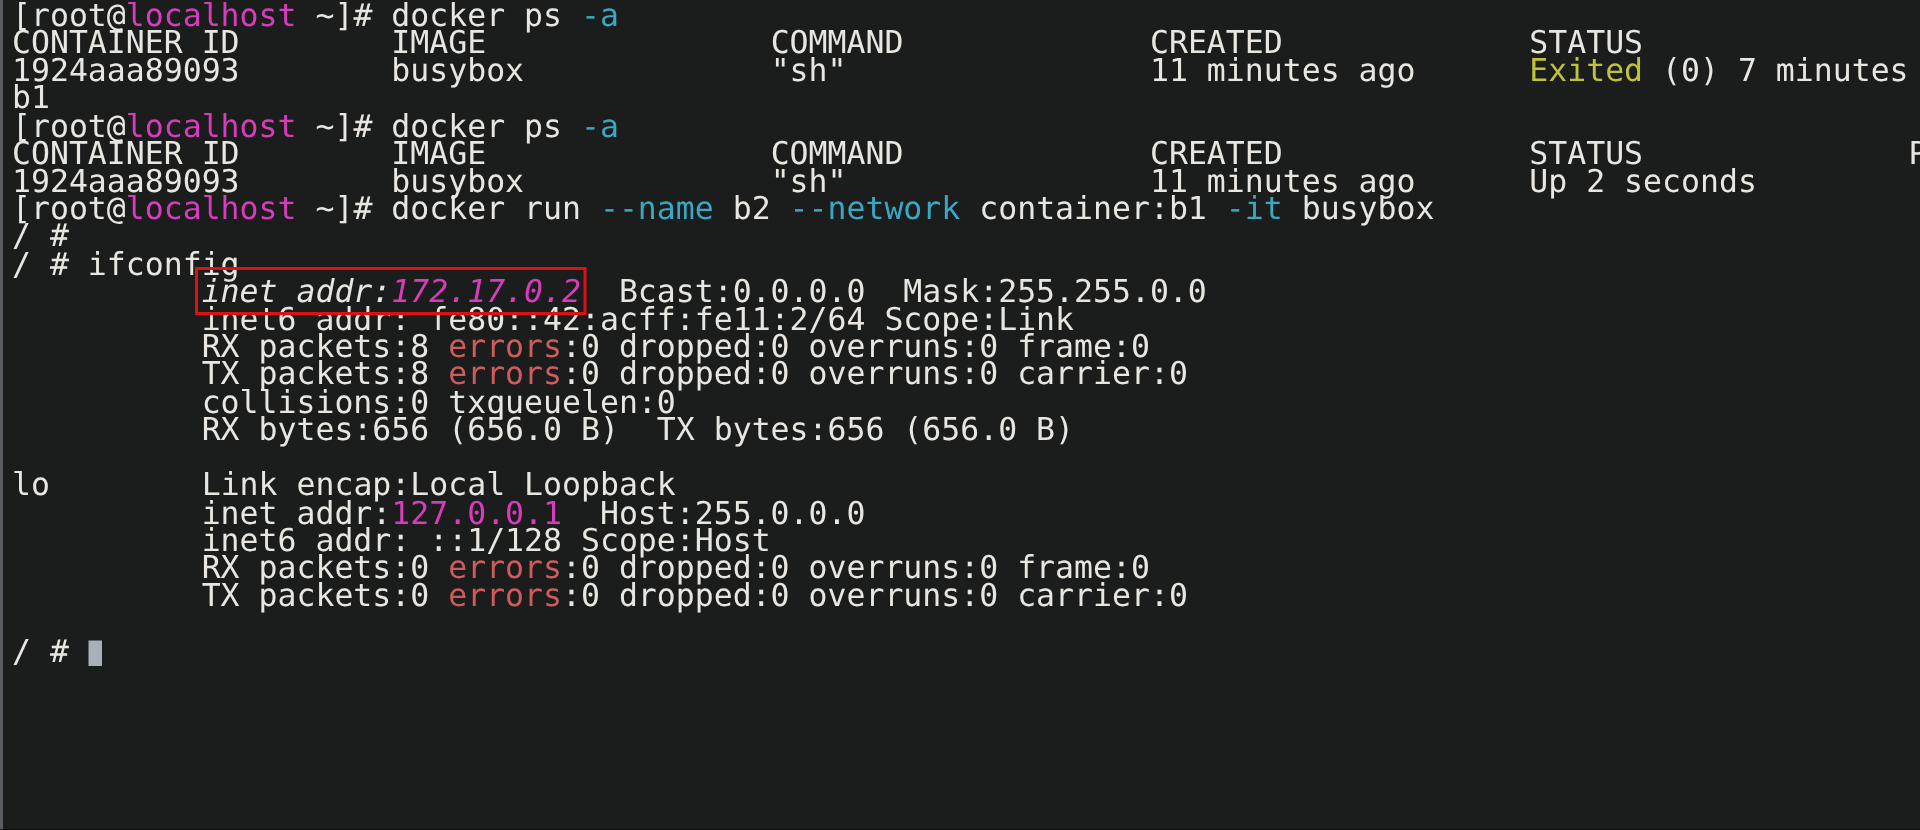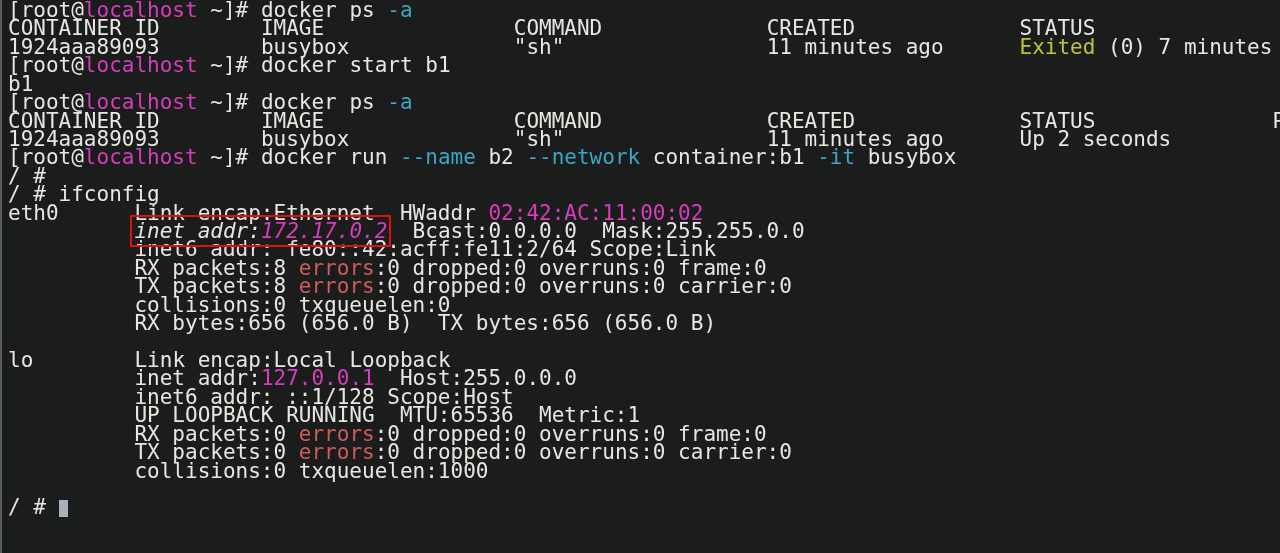--- a/index.html
+++ b/index.html
@@ -44,38 +44,34 @@
     vertical-align: -3px;
   }
 </style>
 </head>
 <body>
 
 <div class="terminal">
     <div class="line"><span class="c-fg">[root@</span><span class="c-magenta">localhost</span><span class="c-fg"> ~]# </span><span class="c-fg">docker ps </span><span class="c-cyan">-a</span></div>
     <div class="line"><span class="c-fg">CONTAINER ID</span><span class="c-fg">        </span><span class="c-fg">IMAGE</span><span class="c-fg">               </span><span class="c-fg">COMMAND</span><span class="c-fg">             </span><span class="c-fg">CREATED</span><span class="c-fg">             </span><span class="c-fg">STATUS</span><span class="c-fg">                     </span><span class="c-fg">PORTS</span><span class="c-fg">               </span><span class="c-fg">NAMES</span></div>
     <div class="line"><span class="c-fg">1924aaa89093</span><span class="c-fg">        </span><span class="c-fg">busybox</span><span class="c-fg">             </span><span class="c-fg">"sh"</span><span class="c-fg">                </span><span class="c-fg">11 minutes ago</span><span class="c-fg">      </span><span class="c-yellow">Exited</span><span class="c-fg"> (0) 7 minutes ago</span><span class="c-fg">                       </span><span class="c-fg">b1</span></div>
-    <div class="line"><span class="c-fg">[root@</span><span class="c-magenta">localhost</span><span class="c-fg"> ~]# </span><span class="c-fg">docker start b1</span></div>
     <div class="line"><span class="c-fg">b1</span></div>
     <div class="line"><span class="c-fg">[root@</span><span class="c-magenta">localhost</span><span class="c-fg"> ~]# </span><span class="c-fg">docker ps </span><span class="c-cyan">-a</span></div>
     <div class="line"><span class="c-fg">CONTAINER ID</span><span class="c-fg">        </span><span class="c-fg">IMAGE</span><span class="c-fg">               </span><span class="c-fg">COMMAND</span><span class="c-fg">             </span><span class="c-fg">CREATED</span><span class="c-fg">             </span><span class="c-fg">STATUS</span><span class="c-fg">              </span><span class="c-fg">PORTS</span><span class="c-fg">               </span><span class="c-fg">NAMES</span></div>
     <div class="line"><span class="c-fg">1924aaa89093</span><span class="c-fg">        </span><span class="c-fg">busybox</span><span class="c-fg">             </span><span class="c-fg">"sh"</span><span class="c-fg">                </span><span class="c-fg">11 minutes ago</span><span class="c-fg">      </span><span class="c-fg">Up 2 seconds</span><span class="c-fg">                            </span><span class="c-fg">b1</span></div>
     <div class="line"><span class="c-fg">[root@</span><span class="c-magenta">localhost</span><span class="c-fg"> ~]# </span><span class="c-fg">docker run </span><span class="c-cyan">--name</span><span class="c-fg"> b2 </span><span class="c-cyan">--network</span><span class="c-fg"> container:b1 </span><span class="c-cyan">-it</span><span class="c-fg"> busybox</span></div>
     <div class="line"><span class="c-fg">/ #</span></div>
     <div class="line"><span class="c-fg">/ # ifconfig</span></div>
-    <div class="line"><span class="c-fg">eth0</span><span class="c-fg">      </span><span class="c-fg">Link encap:Ethernet  HWaddr </span><span class="c-magenta">02:42:AC:11:00:02</span></div>
     <div class="line"><span class="c-fg">          </span><span class="redbox"><span class="c-fg">inet addr:</span><span class="c-magenta">172.17.0.2</span></span><span class="c-fg">  Bcast:0.0.0.0  Mask:255.255.0.0</span></div>
     <div class="line"><span class="c-fg">          </span><span class="c-fg">inet6 addr: fe80::42:acff:fe11:2/64 Scope:Link</span></div>
     <div class="line"><span class="c-fg">          </span><span class="c-fg">RX packets:8 </span><span class="c-red">errors</span><span class="c-fg">:0 dropped:0 overruns:0 frame:0</span></div>
     <div class="line"><span class="c-fg">          </span><span class="c-fg">TX packets:8 </span><span class="c-red">errors</span><span class="c-fg">:0 dropped:0 overruns:0 carrier:0</span></div>
     <div class="line"><span class="c-fg">          </span><span class="c-fg">collisions:0 txqueuelen:0</span></div>
     <div class="line"><span class="c-fg">          </span><span class="c-fg">RX bytes:656 (656.0 B)  TX bytes:656 (656.0 B)</span></div>
     <div class="line"></div>
     <div class="line"><span class="c-fg">lo</span><span class="c-fg">        </span><span class="c-fg">Link encap:Local Loopback</span></div>
     <div class="line"><span class="c-fg">          </span><span class="c-fg">inet addr:</span><span class="c-magenta">127.0.0.1</span><span class="c-fg">  Host:255.0.0.0</span></div>
     <div class="line"><span class="c-fg">          </span><span class="c-fg">inet6 addr: ::1/128 Scope:Host</span></div>
-    <div class="line"><span class="c-fg">          </span><span class="c-fg">UP LOOPBACK RUNNING  MTU:65536  Metric:1</span></div>
     <div class="line"><span class="c-fg">          </span><span class="c-fg">RX packets:0 </span><span class="c-red">errors</span><span class="c-fg">:0 dropped:0 overruns:0 frame:0</span></div>
     <div class="line"><span class="c-fg">          </span><span class="c-fg">TX packets:0 </span><span class="c-red">errors</span><span class="c-fg">:0 dropped:0 overruns:0 carrier:0</span></div>
-    <div class="line"><span class="c-fg">          </span><span class="c-fg">collisions:0 txqueuelen:1000</span></div>
     <div class="line"></div>
     <div class="line"><span class="c-fg">/ # </span><span class="cursor"></span></div>
   </div>
 
 </body></html>

